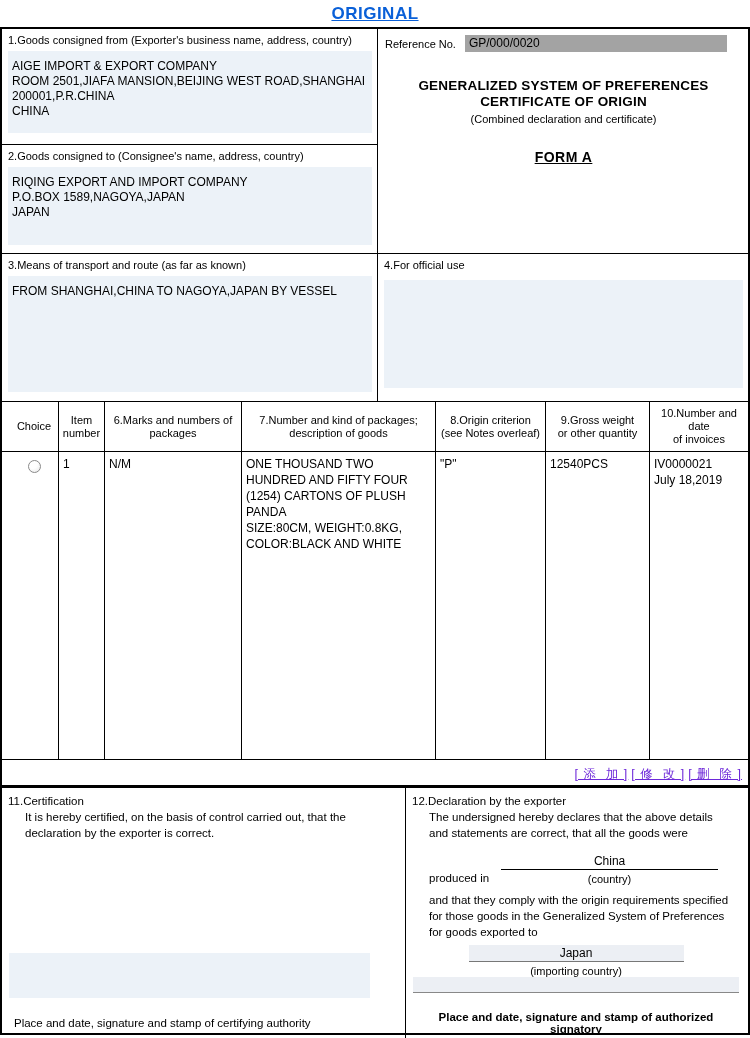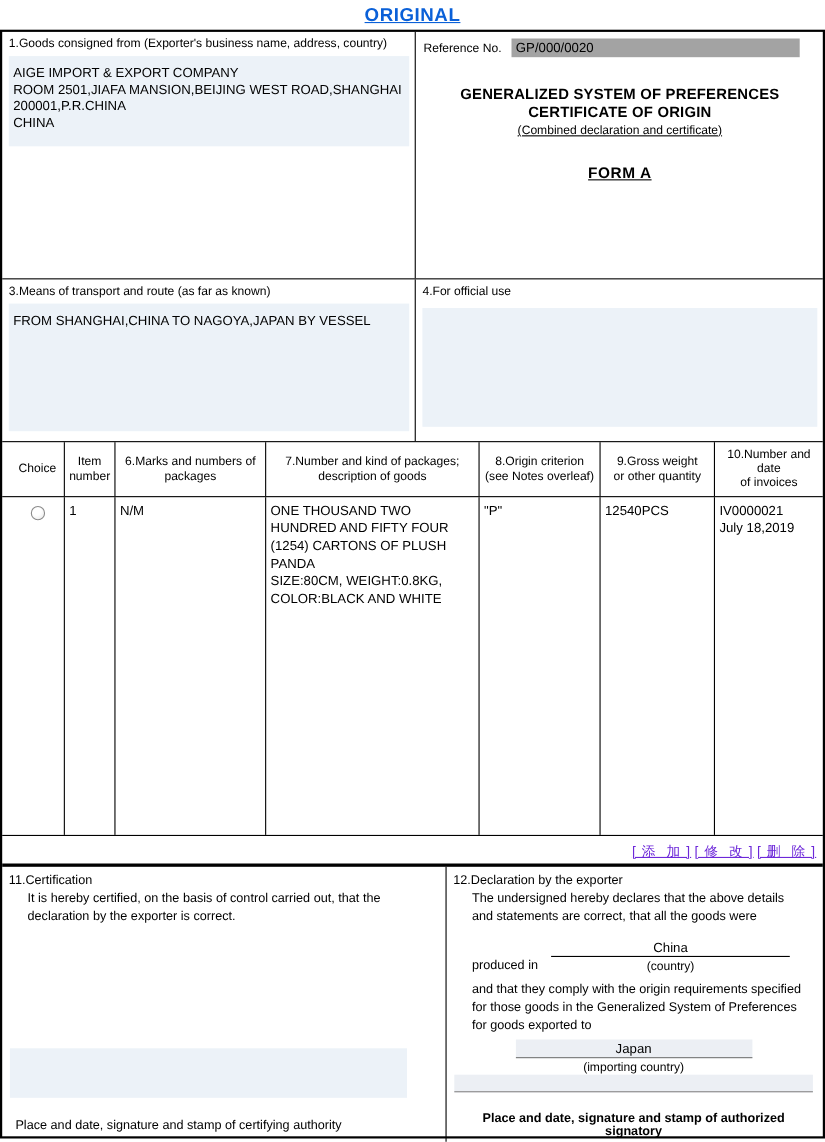--- a/index.html
+++ b/index.html
@@ -30,21 +30,21 @@
   .box2 .field { margin-top:4px; height:78px; }
   .right-cell { border-left:1px solid #000; padding:6px 4px 0 5px; }
   .ref-row { display:flex; align-items:center; }
   .ref-label { font-size:11px; white-space:nowrap; padding-left:2px; }
   .ref-input {
     background:#a3a3a3; height:17px; width:262px; margin-left:9px;
     font-size:12px; line-height:17px; padding:0 4px;
   }
   .gsp { text-align:center; margin-top:26px; }
   .gsp-line { font-size:13.5px; font-weight:bold; line-height:16px; letter-spacing:0.2px; }
-  .gsp-sub { font-size:11px; margin-top:3px;text-decoration:underline; }
+  .gsp-sub { font-size:11px; margin-top:3px; }
   .forma {
     text-align:center; margin-top:24px; font-size:14px; font-weight:bold;
     text-decoration:underline; letter-spacing:0.5px;
   }
 
   
   .row-mid { display:grid; grid-template-columns:375px 1fr; height:148px; border-top:1px solid #000; }
   .box3 .field { margin-top:4px; height:116px; }
   .box4 { border-left:1px solid #000; }
   .box4 .field { margin-top:8px; height:108px; }
@@ -118,20 +118,26 @@
   <div class="sheet">
 
     <div class="row-top">
       <div class="left-stack">
         <div class="boxcell box1">
           <div class="box-label">1.Goods consigned from (Exporter's business name, address, country)</div>
           <div class="field">AIGE IMPORT &amp; EXPORT COMPANY
 ROOM 2501,JIAFA MANSION,BEIJING WEST ROAD,SHANGHAI
 200001,P.R.CHINA
 CHINA</div>
+        </div>
+        <div class="boxcell box2">
+          <div class="box-label">2.Goods consigned to (Consignee's name, address, country)</div>
+          <div class="field">RIQING EXPORT AND IMPORT COMPANY
+P.O.BOX 1589,NAGOYA,JAPAN
+JAPAN</div>
         </div>
       </div>
       <div class="right-cell">
         <div class="ref-row">
           <span class="ref-label">Reference No.</span>
           <span class="ref-input">GP/000/0020</span>
         </div>
         <div class="gsp">
           <div class="gsp-line">GENERALIZED SYSTEM OF PREFERENCES</div>
           <div class="gsp-line">CERTIFICATE OF ORIGIN</div>

